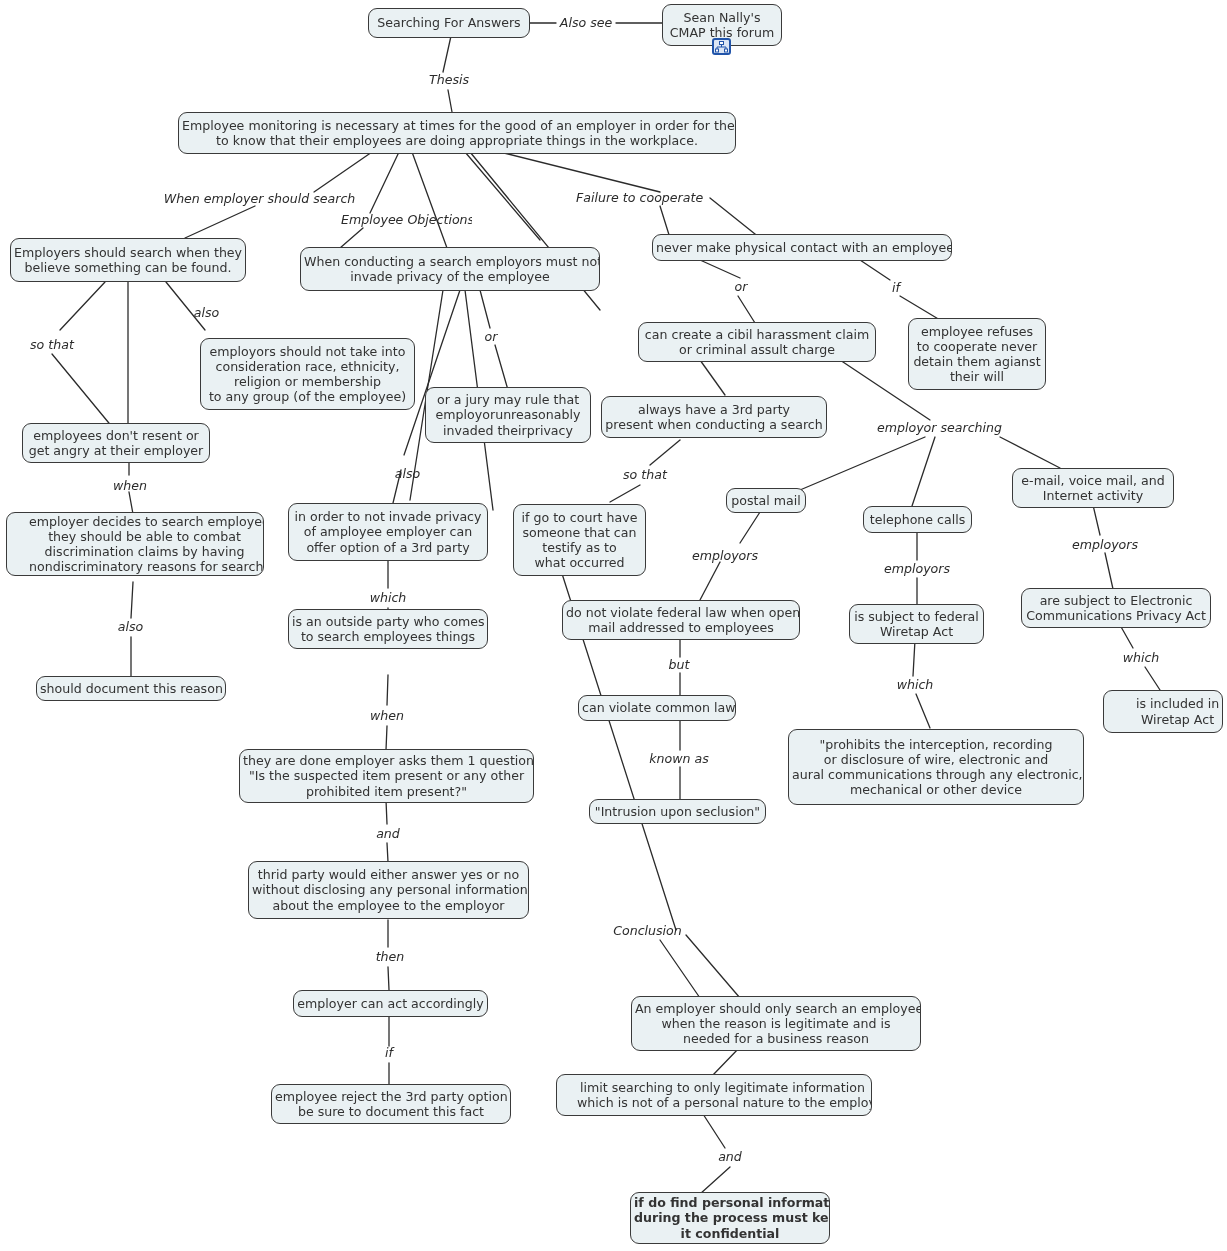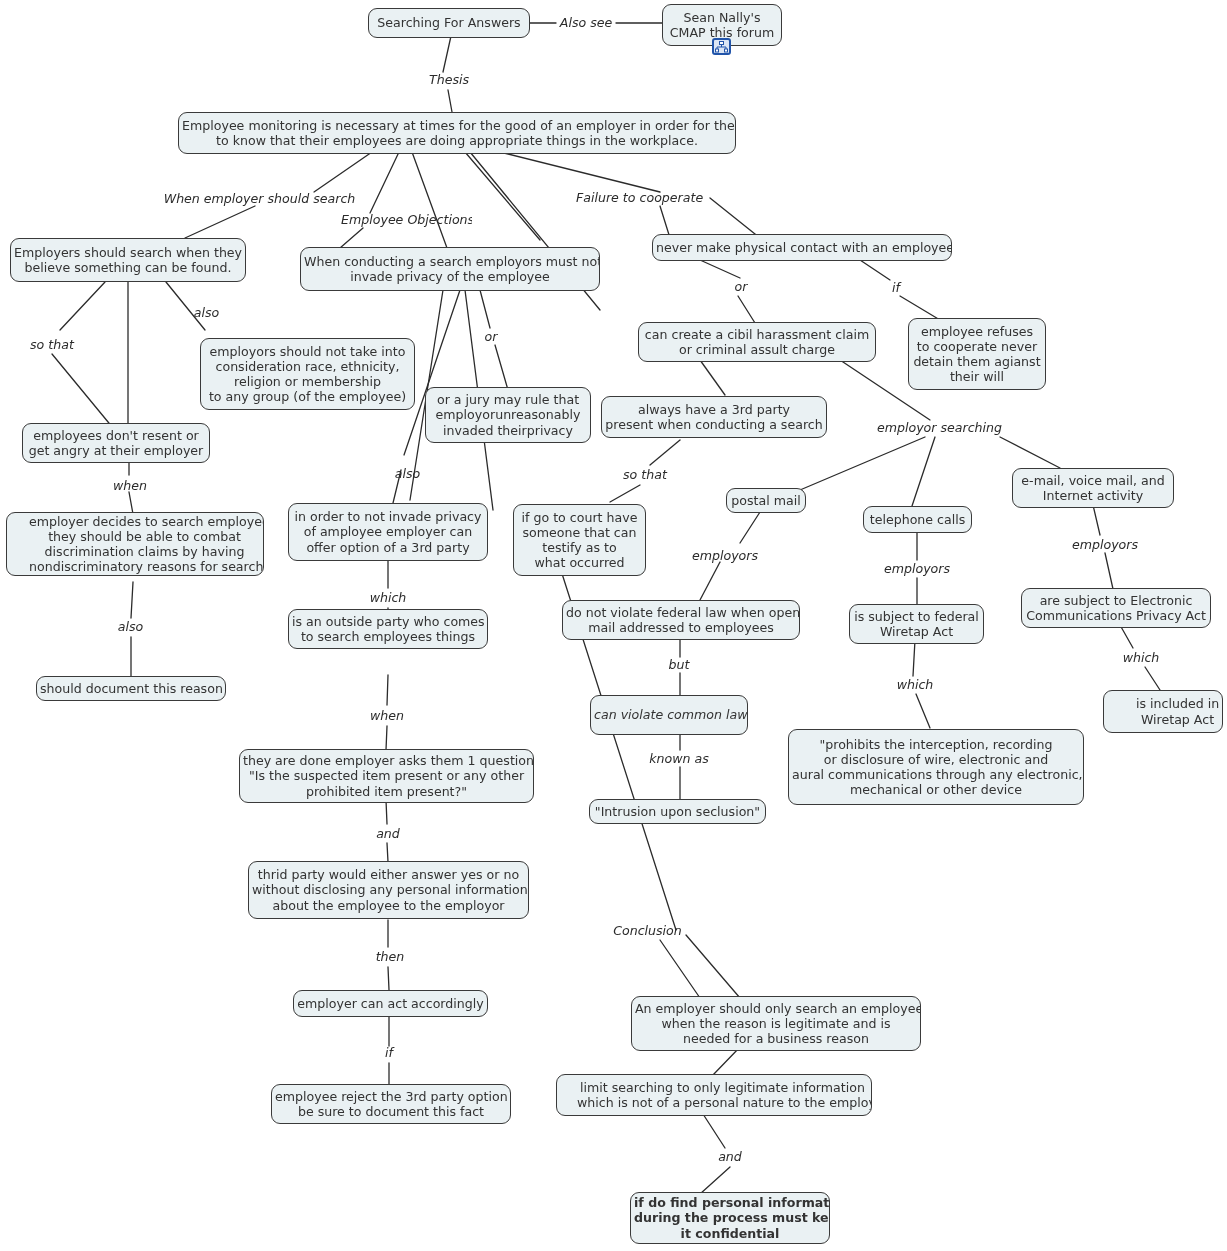--- a/index.html
+++ b/index.html
@@ -309,21 +309,21 @@
   <div class="node" style="left:849px; top:604px; width:135px; height:40px;">
     <span>is subject to federal
 Wiretap Act</span>
   </div>
 
   <div class="node" style="left:1021px; top:588px; width:190px; height:40px;">
     <span>are subject to Electronic
 Communications Privacy Act</span>
   </div>
 
-  <div class="node" style="left:590px; top:695px; width:158px; height:40px;font-style:italic;">
+  <div class="node" style="left:578px; top:695px; width:158px; height:26px;">
     <span>can violate common law</span>
   </div>
 
   <div class="node" style="left:1103px; top:690px; width:120px; height:43px;padding-left:32px;">
     <span>is included in the
 Wiretap Act</span>
   </div>
 
   <div class="node" style="left:788px; top:729px; width:296px; height:76px;">
     <span>"prohibits the interception, recording

